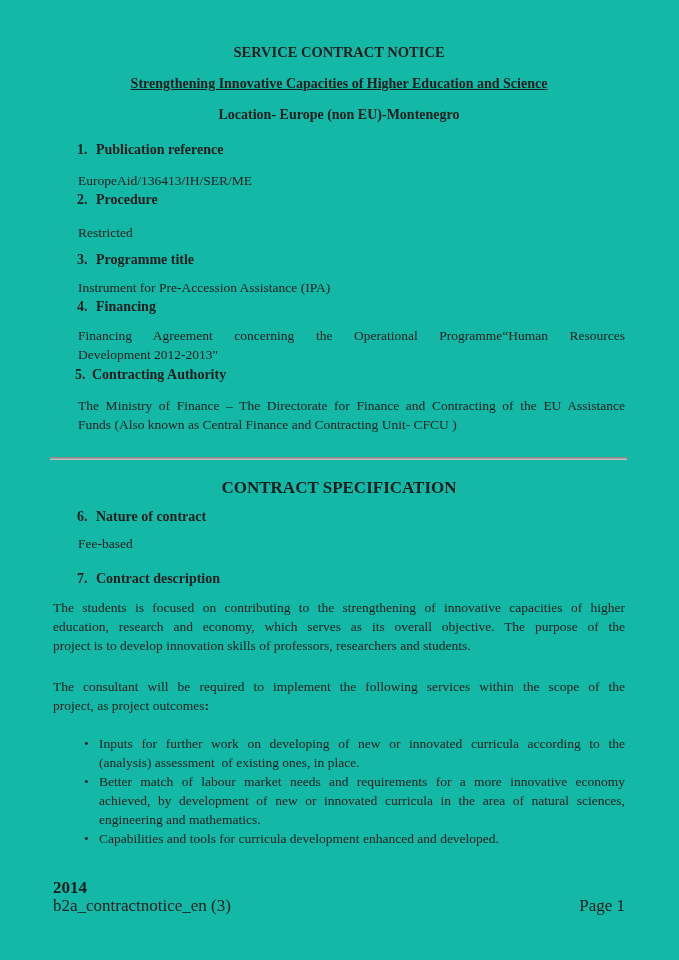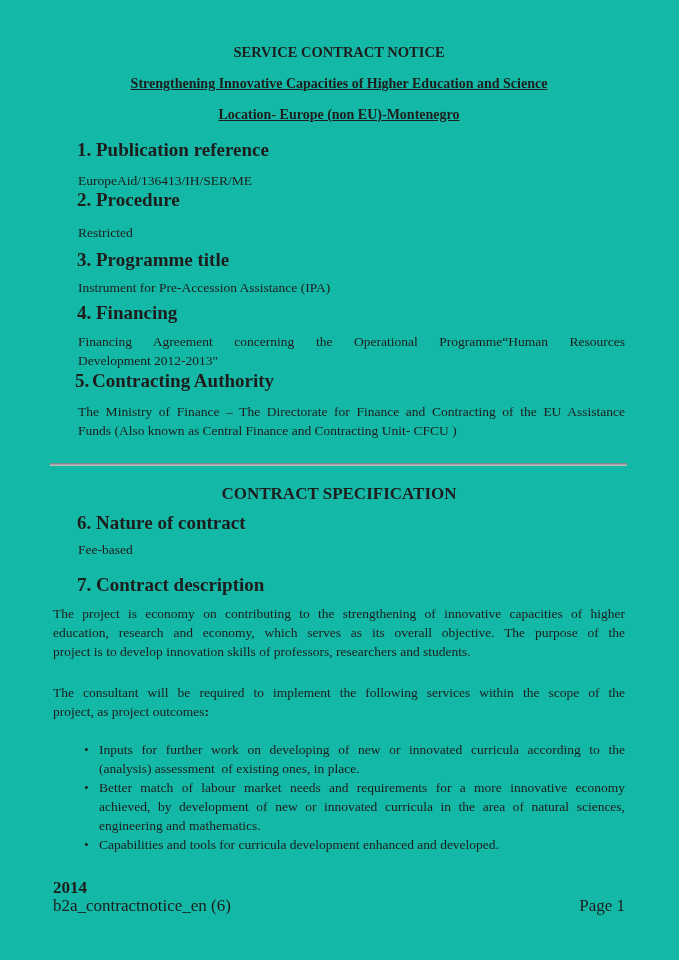--- a/index.html
+++ b/index.html
@@ -9,24 +9,24 @@
     height: 960px;
     background: #14b8a6;
     overflow: hidden;
     font-family: "Liberation Serif", "DejaVu Serif", serif;
     color: #1d1d1d;
   }
   .doc { padding: 0 54px 0 53px; }
 
   .title-main  { margin-top: 43px; text-align: center; font-weight: bold; font-size: 14.5px; line-height: 19px; }
   .title-sub   { margin-top: 12px; text-align: center; font-weight: bold; font-size: 14px;   line-height: 19px; text-decoration: underline; }
-  .title-loc   { margin-top: 12px; text-align: center; font-weight: bold; font-size: 14px;   line-height: 19px; text-decoration: underline; }
+  .title-loc   { margin-top: 12px; text-align: center; font-weight: bold; font-size: 14px;   line-height: 19px; }
   .spec-title  { margin-top: 18px; text-align: center; font-weight: bold; font-size: 17px; line-height: 19px; }
 
-  .h { font-weight: bold; font-size: 19px; line-height: 19px; padding-left: 24px; }
+  .h { font-weight: bold; font-size: 14px; line-height: 19px; padding-left: 24px; }
   .h .h-num { display: inline-block; width: 19px; }
   .h.tight { padding-left: 22px; }
   .h.tight .h-num { width: 17px; }
 
   .body, .para, .bullets { font-size: 13.5px; line-height: 19px; }
   .indent { margin-left: 25px; }
 
   .jline { text-align: justify; text-align-last: justify; }
   .pre   { white-space: pre-wrap; }
 
@@ -71,21 +71,21 @@
     <div class="h" style="margin-top:0">
       <span class="h-num">2.</span><span>Procedure</span>
     </div>
     <div class="body indent" style="margin-top:14px">Restricted</div>
 
     <div class="h" style="margin-top:8px">
       <span class="h-num">3.</span><span>Programme title</span>
     </div>
     <div class="body indent" style="margin-top:9px">Instrument for Pre-Accession Assistance (IPA)</div>
 
-    <div class="h" style="margin-top:6px">
+    <div class="h" style="">
       <span class="h-num">4.</span><span>Financing</span>
     </div>
     <div class="para indent" style="margin-top:10px">
       <div class="jline">Financing Agreement concerning the Operational Programme“Human Resources</div>
       <div>Development 2012-2013"</div>
     </div>
 
     <div class="h tight" style="margin-top:1px">
       <span class="h-num">5.</span><span>Contracting Authority</span>
     </div>
@@ -101,21 +101,21 @@
     <div class="h" style="margin-top:10px">
       <span class="h-num">6.</span><span>Nature of contract</span>
     </div>
     <div class="body indent" style="margin-top:8px">Fee-based</div>
 
     <div class="h" style="margin-top:16px">
       <span class="h-num">7.</span><span>Contract description</span>
     </div>
 
     <div class="para" style="margin-top:10px">
-      <div class="jline">The project is economy on contributing to the strengthening of innovative capacities of higher</div>
+      <div class="jline">The students is focused on contributing to the strengthening of innovative capacities of higher</div>
       <div class="jline">education, research and economy, which serves as its overall objective. The purpose of the</div>
       <div>project is to develop innovation skills of professors, researchers and students.</div>
     </div>
 
     <div class="para" style="margin-top:22px">
       <div class="jline">The consultant will be required to implement the following services within the scope of the</div>
       <div><span>project, as project outcomes</span><span class="bold-colon">:</span></div>
     </div>
 
     <ul class="bullets">
@@ -131,17 +131,17 @@
       <li>
         <div>Capabilities and tools for curricula development enhanced and developed.</div>
       </li>
     </ul>
 
   </div>
 
   <div class="footer">
     <div class="footer-year">2014</div>
     <div class="footer-row">
-      <span>b2a_contractnotice_en (6)</span>
+      <span>b2a_contractnotice_en (3)</span>
       <span>Page 1</span>
     </div>
   </div>
 </div>
 
 </body></html>

